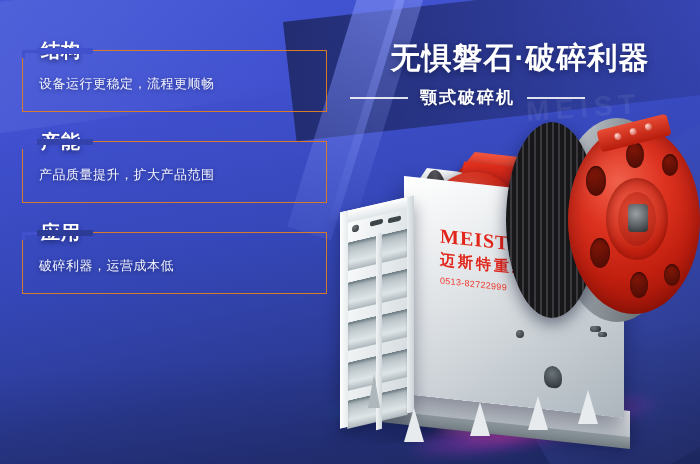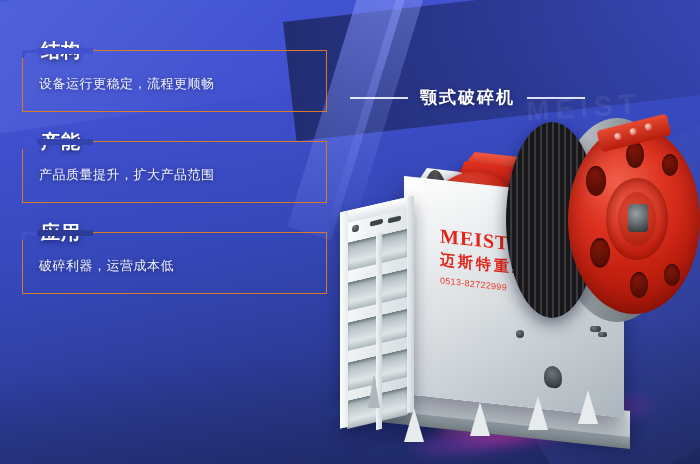--- a/index.html
+++ b/index.html
@@ -314,20 +314,21 @@
   <div class="bg-layer">
     <div class="diag-light-c"></div>
     <div class="diag-dark-top"></div>
     <div class="diag-light-a"></div>
     <div class="diag-light-b"></div>
     <div class="diag-right-edge"></div>
     <div class="diag-bottom-dark"></div>
     <div class="wm">MEIST</div>
   </div>
 
+  <div class="headline">无惧磐石·破碎利器</div>
   <div class="subline">
     <span class="rule"></span>
     <span class="sub-text">颚式破碎机</span>
     <span class="rule"></span>
   </div>
 
   <div class="features">
 
     <div class="feature f1">
       <span class="notch"></span>

